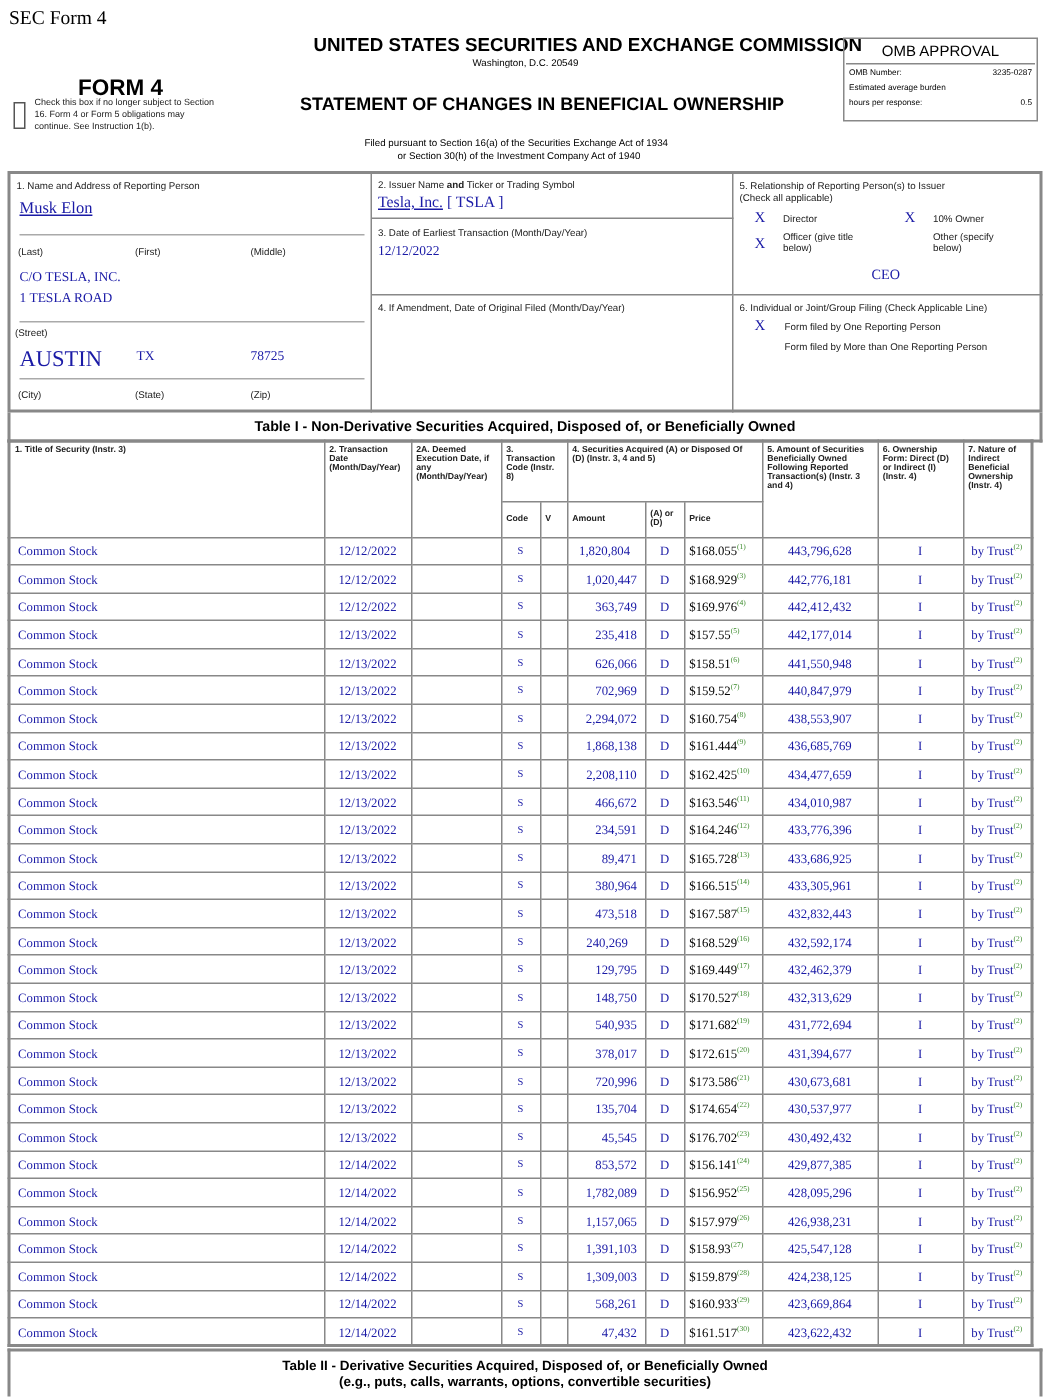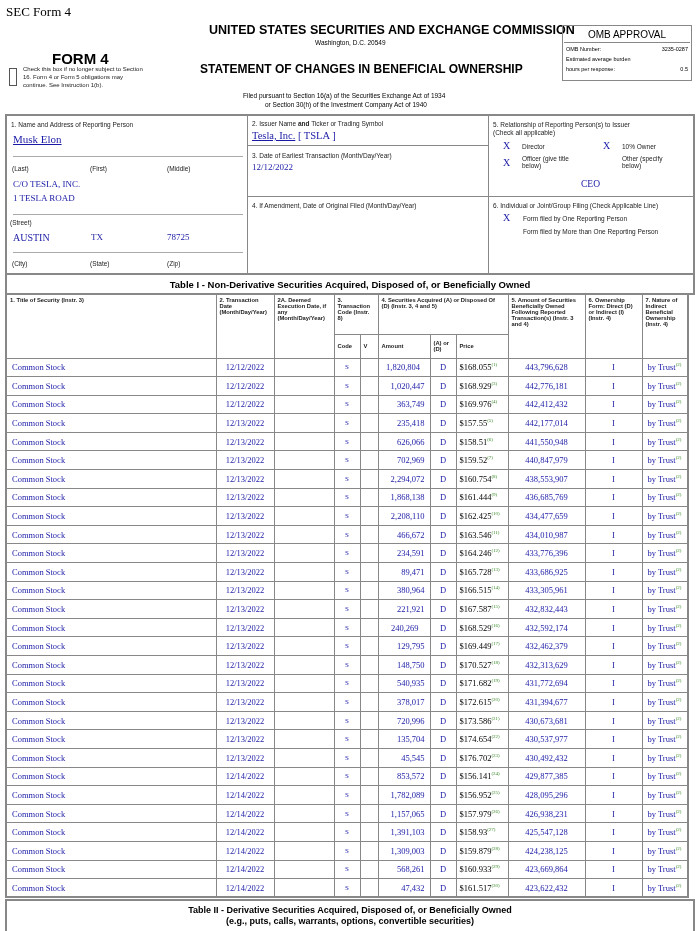--- a/index.html
+++ b/index.html
@@ -66,21 +66,21 @@
     <div class="lbl" style="position:absolute;left:4px;top:5px;">1. Name and Address of Reporting Person</div>
     <div class="val serif link" style="position:absolute;left:6px;top:17px;font-size:11px;">Musk Elon</div>
     <div class="sep" style="left:6px;top:40px;width:230px;"></div>
     <div class="lbl" style="position:absolute;left:5px;top:49px;">(Last)</div>
     <div class="lbl" style="position:absolute;left:83px;top:49px;">(First)</div>
     <div class="lbl" style="position:absolute;left:160px;top:49px;">(Middle)</div>
     <div class="val serif blue" style="position:absolute;left:6px;top:63px;font-size:9px;">C/O TESLA, INC.</div>
     <div class="val serif blue" style="position:absolute;left:6px;top:77px;font-size:9px;">1 TESLA ROAD</div>
     <div class="sep" style="left:6px;top:98px;width:230px;"></div>
     <div class="lbl" style="position:absolute;left:3px;top:103px;">(Street)</div>
-    <div class="val serif blue" style="position:absolute;left:6px;top:116px;font-size:10px;">AUSTIN</div>
+    <div class="val serif blue" style="position:absolute;left:6px;top:116px;font-size:15px;">AUSTIN</div>
     <div class="val serif blue" style="position:absolute;left:84px;top:116px;font-size:9px;">TX</div>
     <div class="val serif blue" style="position:absolute;left:160px;top:116px;font-size:9px;">78725</div>
     <div class="sep" style="left:6px;top:136px;width:230px;"></div>
     <div class="lbl" style="position:absolute;left:5px;top:144px;">(City)</div>
     <div class="lbl" style="position:absolute;left:83px;top:144px;">(State)</div>
     <div class="lbl" style="position:absolute;left:160px;top:144px;">(Zip)</div>
   </div>
 
   <div class="box" style="left:241px;top:0;width:241px;height:30px;">
     <div class="lbl" style="position:absolute;left:4px;top:4px;"><span>2. Issuer Name </span><b>and</b><span> Ticker or Trading Symbol</span></div>
@@ -308,21 +308,21 @@
         <td>433,305,961</td>
         <td>I</td>
         <td class="left"><span>by Trust</span><sup>(2)</sup></td>
       </tr>
       <tr>
         <td class="left">Common Stock</td>
         <td>12/13/2022</td>
         <td></td>
         <td style="font-size:7px;">S</td>
         <td></td>
-        <td style="text-align:right;padding-right:5px;">221,921</td>
+        <td style="text-align:right;padding-right:5px;">473,518</td>
         <td>D</td>
         <td style="text-align:left;color:#000;"><span>$167.587</span><sup>(15)</sup></td>
         <td>432,832,443</td>
         <td>I</td>
         <td class="left"><span>by Trust</span><sup>(2)</sup></td>
       </tr>
       <tr>
         <td class="left">Common Stock</td>
         <td>12/13/2022</td>
         <td></td>

